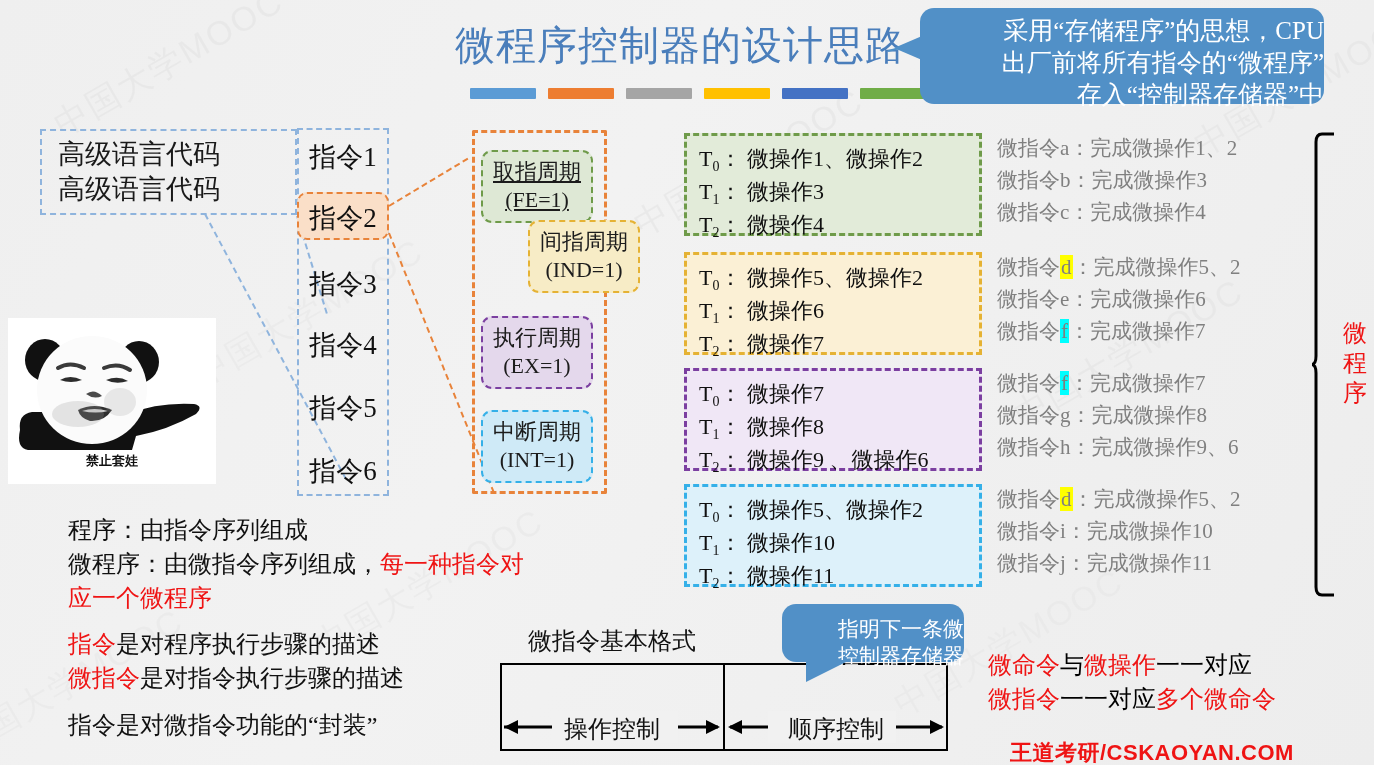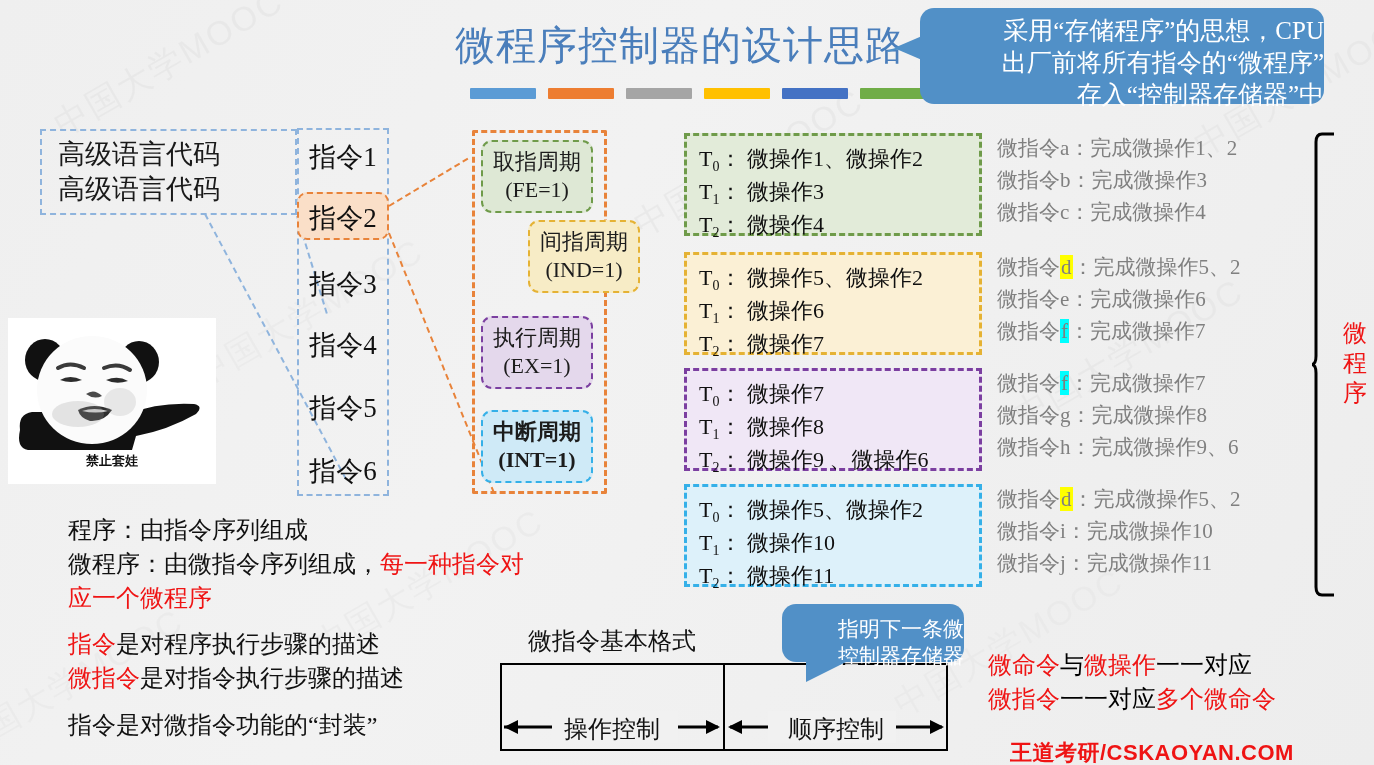--- a/index.html
+++ b/index.html
@@ -179,24 +179,24 @@
     height: 73px;
     border-radius: 11px;
     box-sizing: border-box;
     font-family: "Liberation Serif", "DejaVu Serif", serif;
     font-size: 22px;
     color: #1c1c1c;
     text-align: center;
     line-height: 1.28;
     padding-top: 6px;
   }
-  #cyc0 { top: 140px; background:#dee8d5; border: 2px dashed #6f9b4a; }
+  #cyc0 { top: 150px; background:#dee8d5; border: 2px dashed #6f9b4a; text-decoration: underline; }
   #cyc1 { top: 220px; background:#f7ecc6; border: 2px dashed #e5b234; margin-left: 47px; }
   #cyc2 { top: 316px; background:#e4d8ec; border: 2px dashed #7b3fa0; }
-  #cyc3 { top: 410px; background:#cfeaf7; border: 2px dashed #35b0e8; font-weight: bold; }
+  #cyc3 { top: 410px; background:#cfeaf7; border: 2px dashed #35b0e8; }
 
   
   .mop {
     position: absolute;
     left: 684px;
     width: 298px;
     box-sizing: border-box;
     font-family: "Liberation Serif", "DejaVu Serif", serif;
     font-size: 22px;
     color: #101010;

